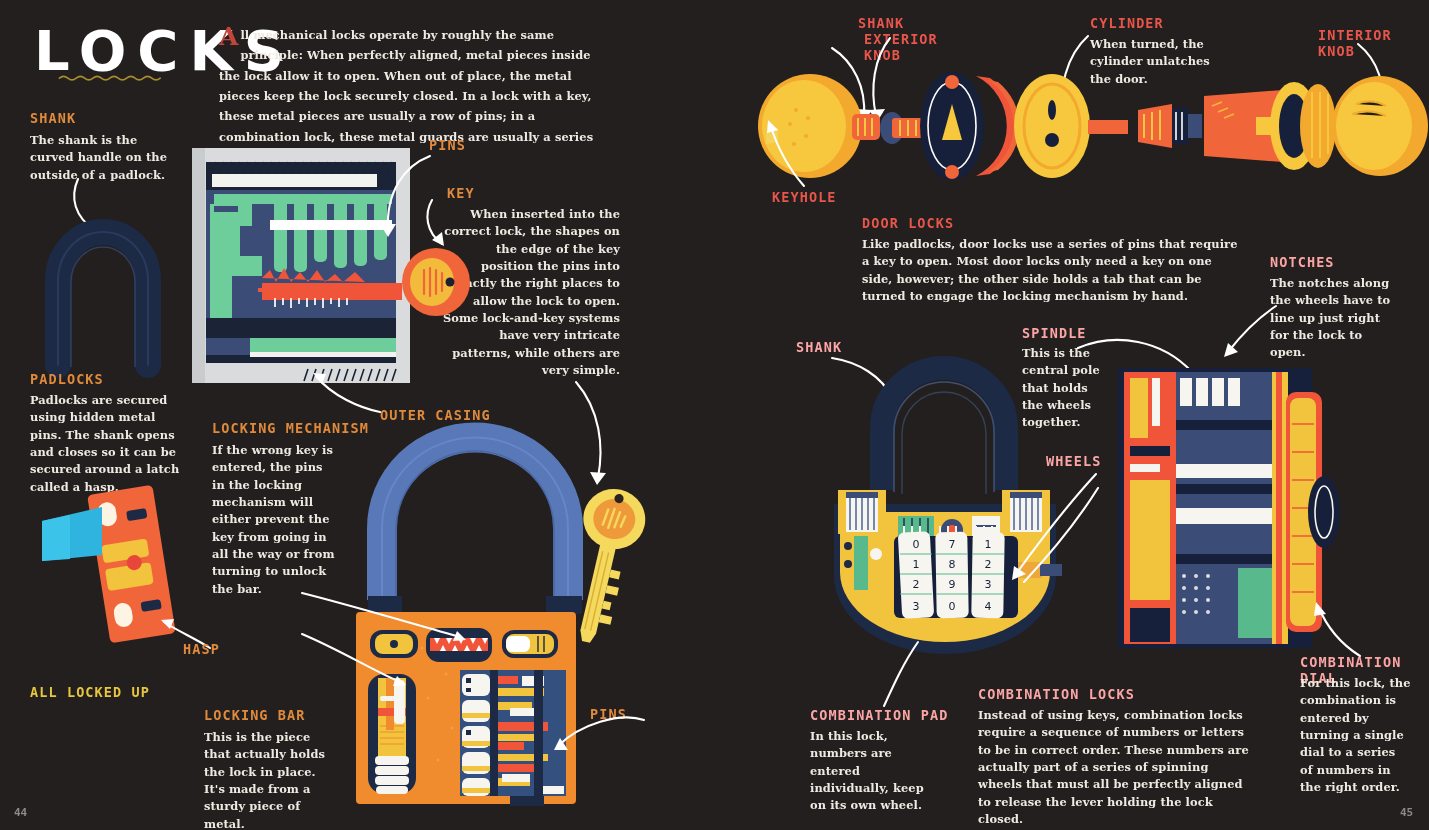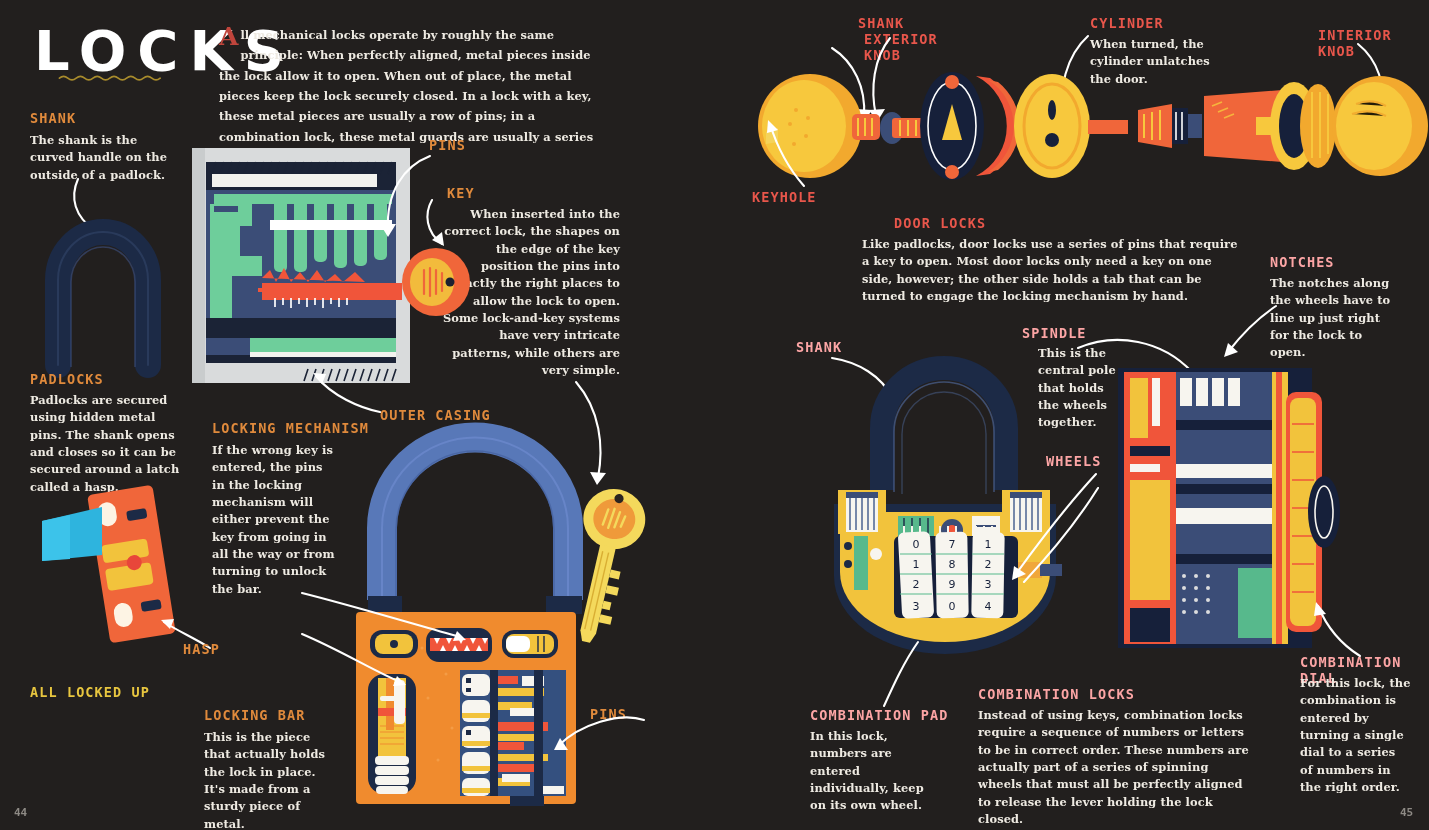--- a/index.html
+++ b/index.html
@@ -473,29 +473,29 @@
         <path d="M560,30 v66 M568,30 v66 M576,32 v60"></path>
       </g>
 
     <ellipse cx="628" cy="64" rx="48" ry="50" fill="#f2a92e"></ellipse>
     <ellipse cx="622" cy="64" rx="38" ry="44" fill="#f7c83d"></ellipse>
     <g stroke="#f2a92e" stroke-width="2.2" opacity=".85">
       <path d="M604,42 q16,-6 30,2 M600,52 q18,-6 34,2"></path>
     </g>
   </svg>
 
-  <div class="ill" style="left:752px; top:190px;text-align:right;">
+  <div class="ill" style="left:772px; top:190px;text-align:right;">
     <div class="lbl red">KEYHOLE</div>
   </div>
   <svg class="ill" style="left:762px; top:118px;" width="50" height="74">
     <path class="arrow" d="M42,68 C28,52 16,32 8,6"></path>
     <polygon class="arrow-head" points="6,2 16,12 5,15"></polygon>
   </svg>
 
-  <div class="ill" style="left:894px; top:216px;">
+  <div class="ill" style="left:862px; top:216px;">
     <div class="lbl red">DOOR LOCKS</div>
   </div>
   <div class="ill body-txt" style="left:862px; top:236px; width:376px;">Like padlocks, door locks use a series of pins that require a key to open. Most door locks only need a key on one side, however; the other side holds a tab that can be turned to engage the locking mechanism by hand.</div>
 
   <div class="ill" style="left:796px; top:340px;">
     <div class="lbl green">SHANK</div>
   </div>
   <svg class="ill" style="left:828px; top:352px;" width="76" height="66">
     <path class="arrow" d="M4,6 C30,10 54,24 64,46"></path>
     <polygon class="arrow-head" points="68,52 54,48 64,38"></polygon>
@@ -580,21 +580,21 @@
       </g>
     </g>
 
     <rect x="206" y="222" width="24" height="16" fill="#f0a73a"></rect>
     <rect x="228" y="224" width="22" height="12" fill="#3b4d77"></rect>
   </svg>
 
   <div class="ill" style="left:1022px; top:326px;">
     <div class="lbl green">SPINDLE</div>
   </div>
-  <div class="ill body-txt" style="left:1022px; top:345px; width:90px;margin-left:16px;">This is the central pole that holds the wheels together.</div>
+  <div class="ill body-txt" style="left:1022px; top:345px; width:90px;">This is the central pole that holds the wheels together.</div>
   <svg class="ill" style="left:1076px; top:330px;" width="120" height="56">
     <path class="arrow" d="M2,18 C40,2 86,10 116,42"></path>
   </svg>
 
   <div class="ill" style="left:1046px; top:454px;">
     <div class="lbl green">WHEELS</div>
   </div>
   <svg class="ill" style="left:992px; top:470px;" width="112" height="130">
     <path class="arrow" d="M104,4 C80,30 50,68 24,104"></path>
     <polygon class="arrow-head" points="20,110 22,96 34,104"></polygon>

